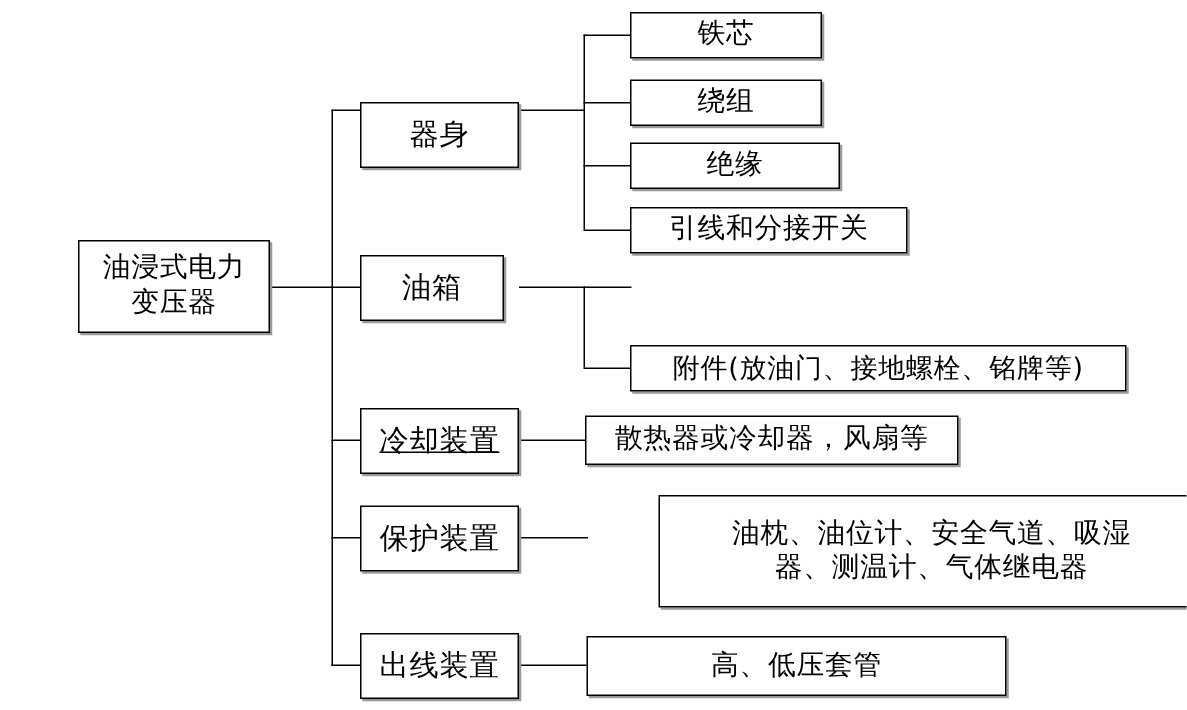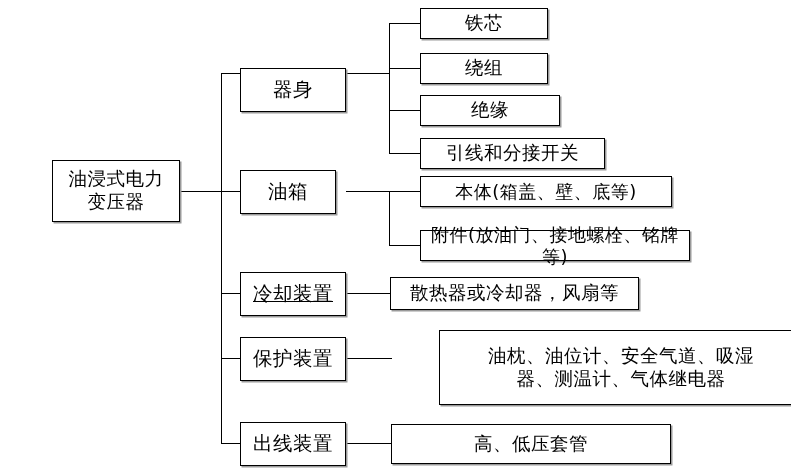--- a/index.html
+++ b/index.html
@@ -106,26 +106,23 @@
   <div class="hline" style="left:389px; top:110px; width:32px;"></div>
 
   <div class="node t19" style="left:420px; top:138px; width:185px; height:31px;">
     <span>引线和分接开关</span>
   </div>
   <div class="hline" style="left:389px; top:153px; width:32px;"></div>
 
   <div class="hline" style="left:346px; top:191px; width:44px;"></div>
   <div class="vline" style="left:389px; top:191px; height:54px;"></div>
 
-  <div class="node t18" style="left:420px; top:176px; width:252px; height:31px;">
-    <span>本体(箱盖、壁、底等)</span>
-  </div>
   <div class="hline" style="left:389px; top:191px; width:32px;"></div>
 
-  <div class="node t18" style="left:420px; top:230px; width:270px; height:31px;">
+  <div class="node t18" style="left:420px; top:230px; width:331px; height:31px;">
     <span>附件(放油门、接地螺栓、铭牌等)</span>
   </div>
   <div class="hline" style="left:389px; top:245px; width:32px;"></div>
 
   <div class="node t19" style="left:390px; top:277px; width:249px; height:33px;">
     <span>散热器或冷却器，风扇等</span>
   </div>
   <div class="hline" style="left:346px; top:293px; width:45px;"></div>
 
   <div class="node t19" style="left:391px; top:330px; width:364px; height:75px; flex-direction:column;margin-left:48px;">

